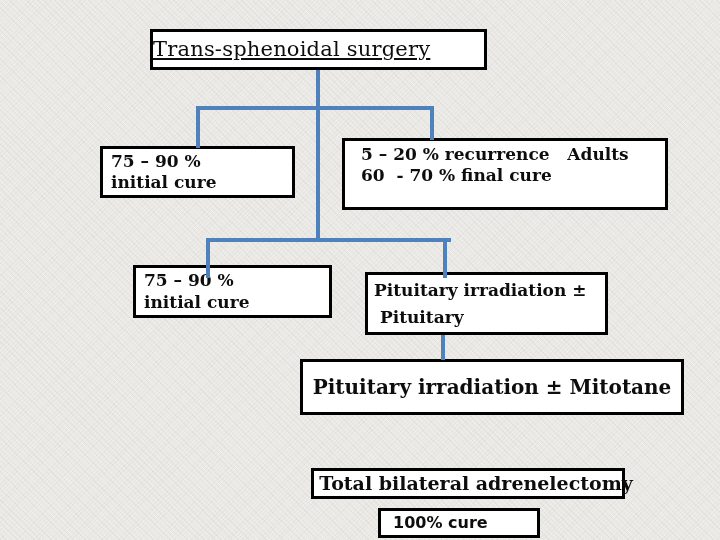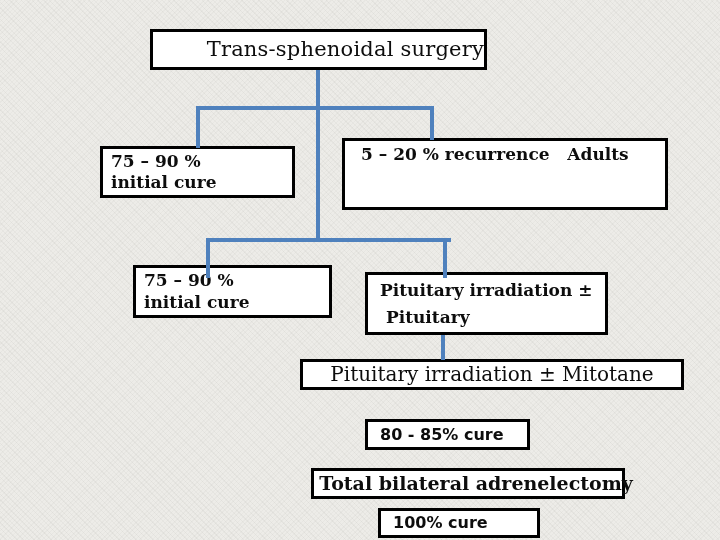--- a/index.html
+++ b/index.html
@@ -18,34 +18,34 @@
     position:absolute;box-sizing:border-box;
     background:#ffffff;border:3px solid #000000;
     color:#0d0d0d;display:flex;flex-direction:column;justify-content:center;
     z-index:1;
   }
   .node .line{white-space:pre;line-height:1.25;}
   .connector{position:absolute;background:#4f81bd;z-index:2;}
 
   .title-box{
     left:150px;top:29px;width:337px;height:41px;
-    align-items:flex-end;justify-content:center;
-    font-size:21px;font-weight:normal;letter-spacing:0.2px;
+    align-items:flex-start;justify-content:center;
+    font-size:21px;font-weight:normal;letter-spacing:0.2px;text-decoration:underline;
   }
   .box-initial-1{left:100px;top:146px;width:195px;height:52px;
     font-size:17px;font-weight:bold;padding-left:8px;}
   .box-recurrence{left:342px;top:138px;width:326px;height:72px;
     font-size:17px;font-weight:bold;padding:3px 16px;justify-content:flex-start;}
   .box-initial-2{left:133px;top:265px;width:199px;height:53px;
     font-size:17px;font-weight:bold;padding-left:8px;}
   .box-pituitary-small{left:365px;top:272px;width:243px;height:63px;
-    font-size:17px;font-weight:bold;padding-left:12px;}
+    font-size:17px;font-weight:bold;padding-left:6px;}
   .box-pituitary-small .line{line-height:1.55;}
-  .box-pituitary-large{left:300px;top:359px;width:384px;height:31px;
-    font-size:20px;font-weight:normal;align-items:center;}
+  .box-pituitary-large{left:300px;top:359px;width:384px;height:56px;
+    font-size:20px;font-weight:bold;align-items:center;}
   .box-cure-80{left:365px;top:419px;width:165px;height:31px;
     font-family:"DejaVu Sans", sans-serif;font-size:16px;font-weight:bold;padding-left:12px;}
   .box-adrenelectomy{left:311px;top:468px;width:314px;height:31px;
     font-size:19px;font-weight:bold;align-items:center;padding-left:16px;}
   .box-cure-100{left:378px;top:508px;width:162px;height:30px;
     font-family:"DejaVu Sans", sans-serif;font-size:16px;font-weight:bold;padding-left:12px;}
 
   .conn-v-top    {left:316px;top:70px; width:4px;  height:170px;}
   .conn-h-1      {left:196px;top:106px;width:238px;height:4px;}
   .conn-v-left-1 {left:196px;top:106px;width:4px;  height:42px;}
@@ -73,39 +73,37 @@
     <span class="line">Trans-sphenoidal surgery</span>
   </div>
 
   <div class="node box-initial-1">
     <span class="line">75 – 90 %</span>
     <span class="line">initial cure</span>
   </div>
 
   <div class="node box-recurrence">
     <span class="line">5 – 20 % recurrence   Adults</span>
+    <span class="line">60  - 70 % final cure</span>
   </div>
 
   <div class="node box-initial-2">
     <span class="line">75 – 90 %</span>
     <span class="line">initial cure</span>
   </div>
 
   <div class="node box-pituitary-small">
     <span class="line">Pituitary irradiation ±</span>
     <span class="line"> Pituitary</span>
   </div>
 
   <div class="node box-pituitary-large">
     <span class="line">Pituitary irradiation ± Mitotane</span>
   </div>
 
-  <div class="node box-cure-80">
-    <span class="line">80 - 85% cure</span>
-  </div>
 
   <div class="node box-adrenelectomy">
     <span class="line">Total bilateral adrenelectomy</span>
   </div>
 
   <div class="node box-cure-100">
     <span class="line">100% cure</span>
   </div>
 
 </div>

